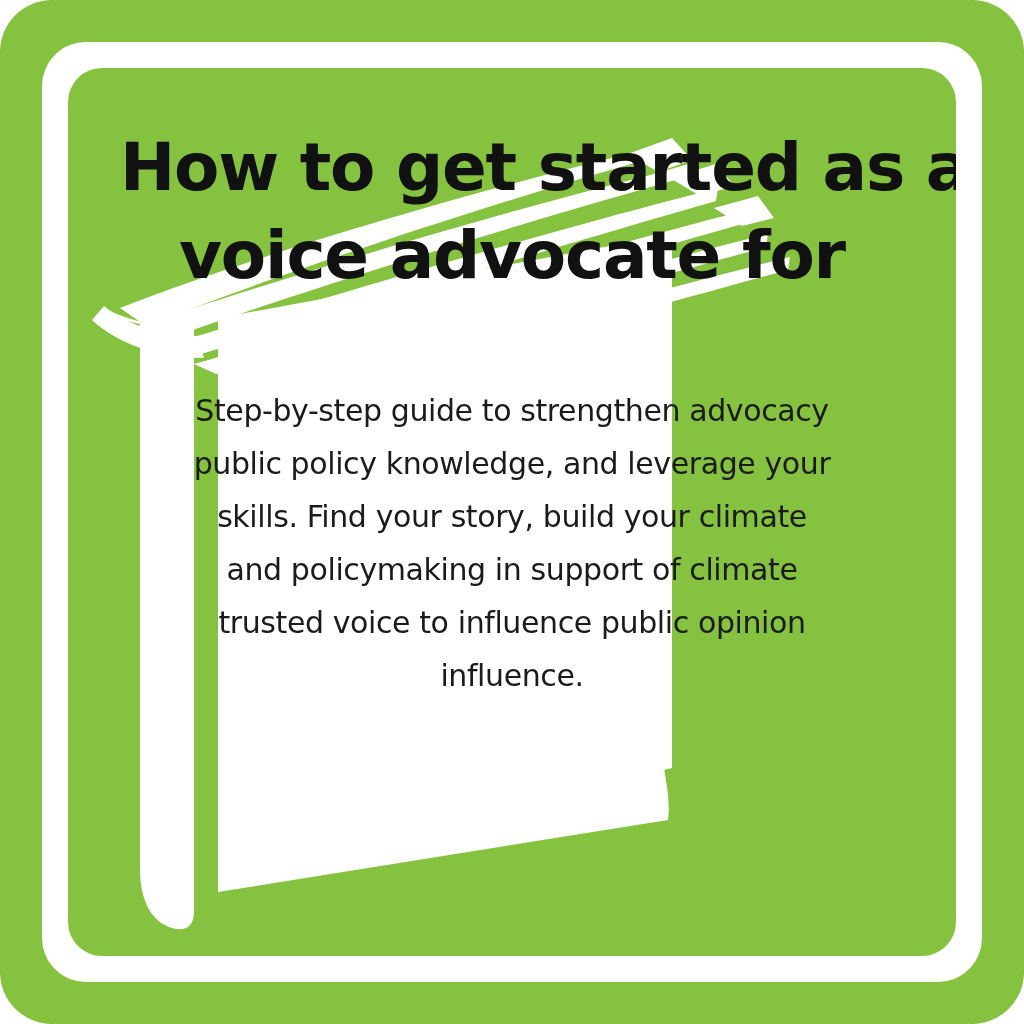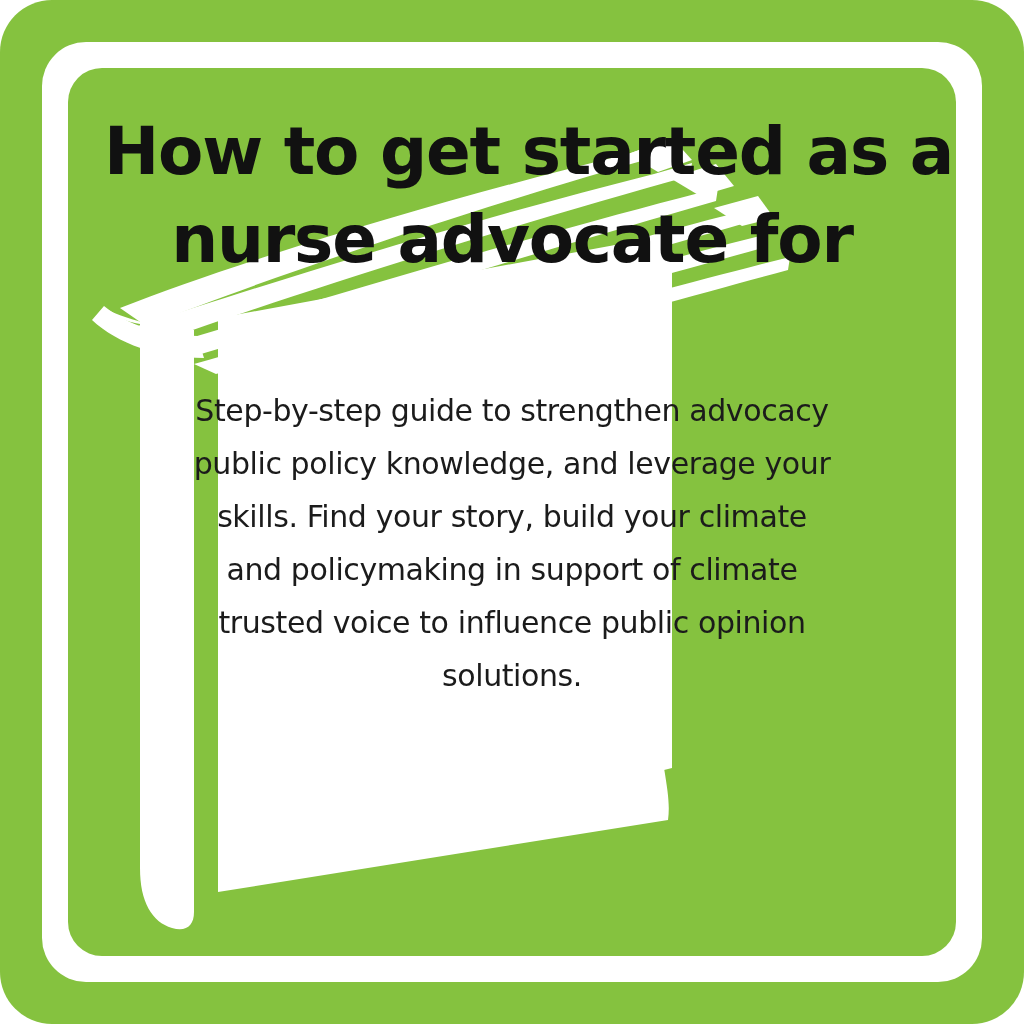--- a/index.html
+++ b/index.html
@@ -65,21 +65,21 @@
     height: 888px;
     box-sizing: border-box;
     padding: 0 36px;
   }
 
   #headline {
     position: absolute;
     left: 36px;
     right: 36px;
     top: 40px;
-    margin: 0;
+    margin: 16px;
     text-align: center;
     color: #111111;
     font-family: "DejaVu Sans", "Liberation Sans", sans-serif;
     font-weight: 700;
     font-size: 66px;
     line-height: 88px;
     letter-spacing: -1.2px;
   }
   #headline .hl-line {
     display: block;
@@ -149,27 +149,27 @@
                  C 58 256 92 268 130 268
                  C 132 276 134 284 136 290
                  C 90 290 50 276 24 252 Z"></path>
       </g>
     </svg>
 
     <div id="content">
 
       <h1 id="headline">
         <span class="hl-line">How to get started as a</span>
-        <span class="hl-line">nurse advocate for</span>
+        <span class="hl-line">voice advocate for</span>
       </h1>
 
       <p id="subtext">
         <span class="sub-line">Step-by-step guide to strengthen advocacy</span>
         <span class="sub-line">public policy knowledge, and leverage your</span>
         <span class="sub-line">skills. Find your story, build your climate</span>
         <span class="sub-line">and policymaking in support of climate</span>
         <span class="sub-line">trusted voice to influence public opinion</span>
-        <span class="sub-line">solutions.</span>
+        <span class="sub-line">influence.</span>
       </p>
 
     </div>
   </div>
 </div>
 
 </body></html>

